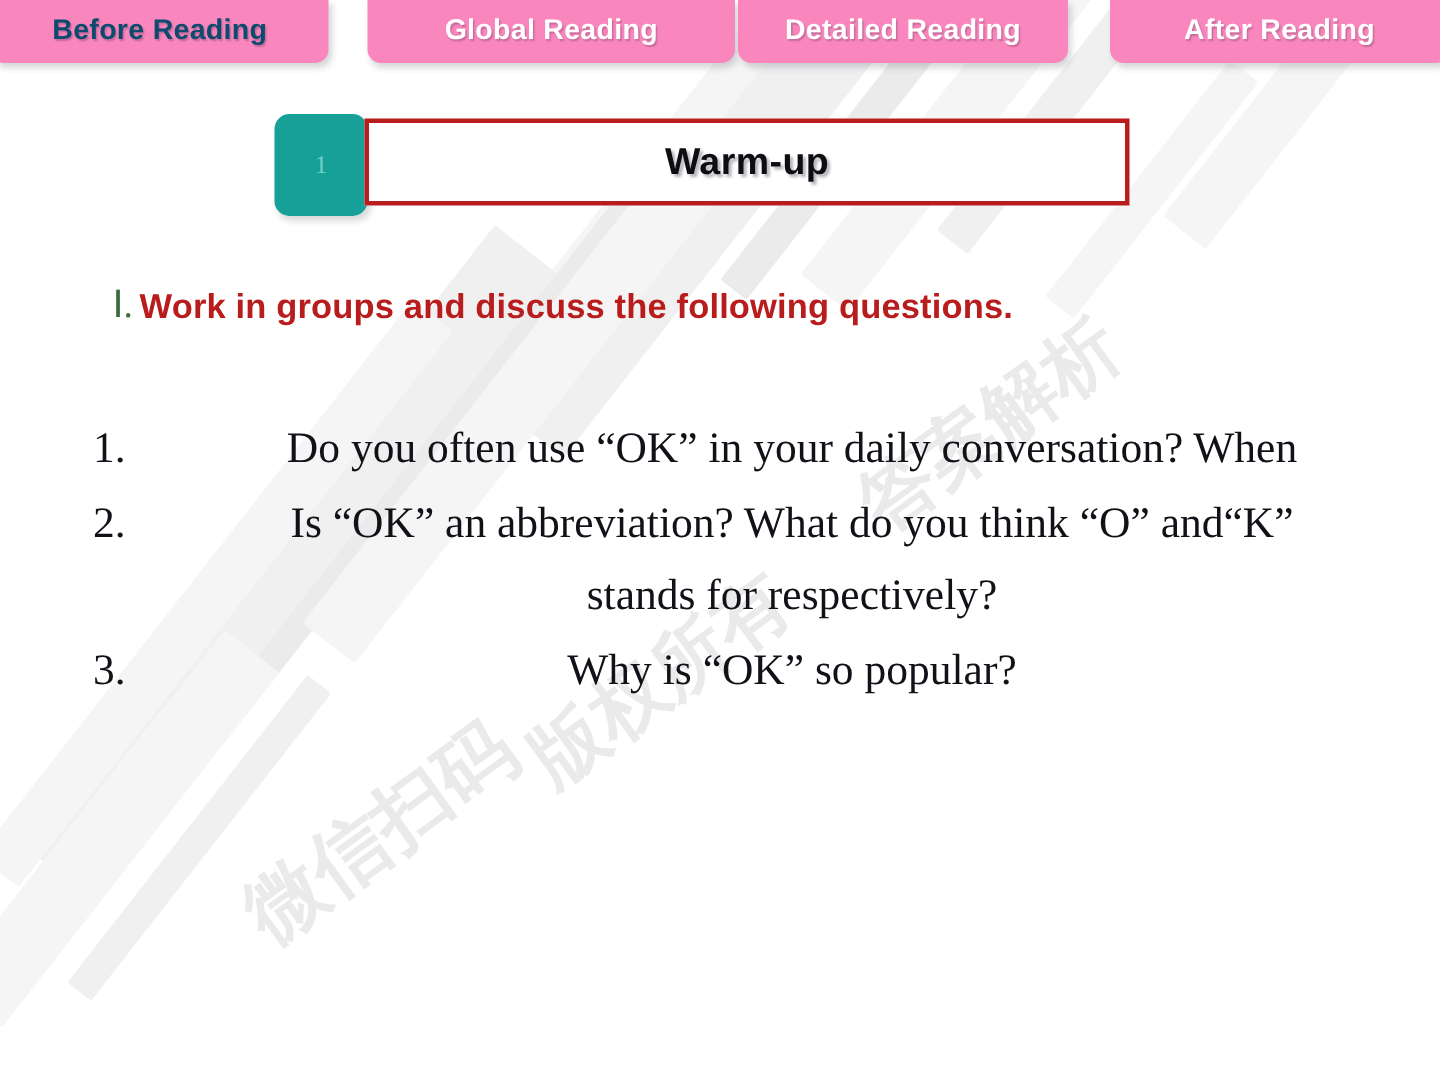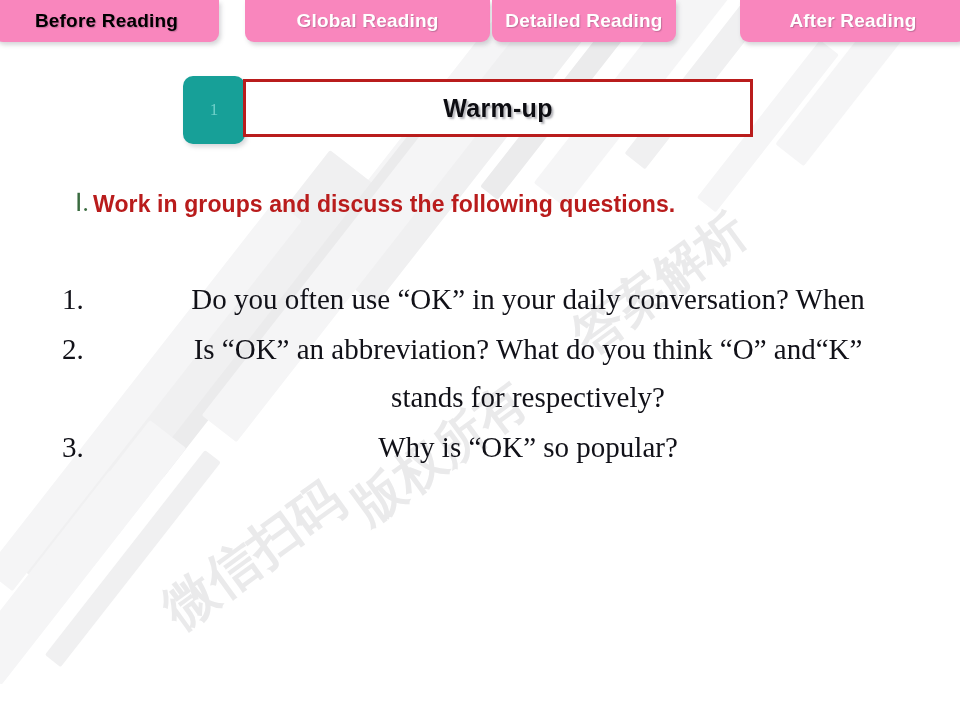--- a/index.html
+++ b/index.html
@@ -73,25 +73,25 @@
   }
   .tab-label {
     font-family: "Liberation Sans", sans-serif;
     font-weight: bold;
     font-size: 19px;
     color: #ffffff;
     letter-spacing: 0.2px;
     text-shadow: 1px 1px 1px rgba(100,60,90,0.35);
     white-space: nowrap;
   }
-  .tab.active .tab-label { color: #000000; }
+  .tab.active .tab-label { color: #0c4a6e; }
 
   #tab0 { left: -6px;  width: 225px; }
   #tab1 { left: 245px; width: 245px; }
-  #tab2 { left: 492px; width: 184px; }
+  #tab2 { left: 492px; width: 220px; }
   #tab3 { left: 740px; width: 226px; }
 
   
   .section-head {
     position: absolute;
     left: 183px;
     top: 76px;
     z-index: 4;
   }
   .sec-badge {

